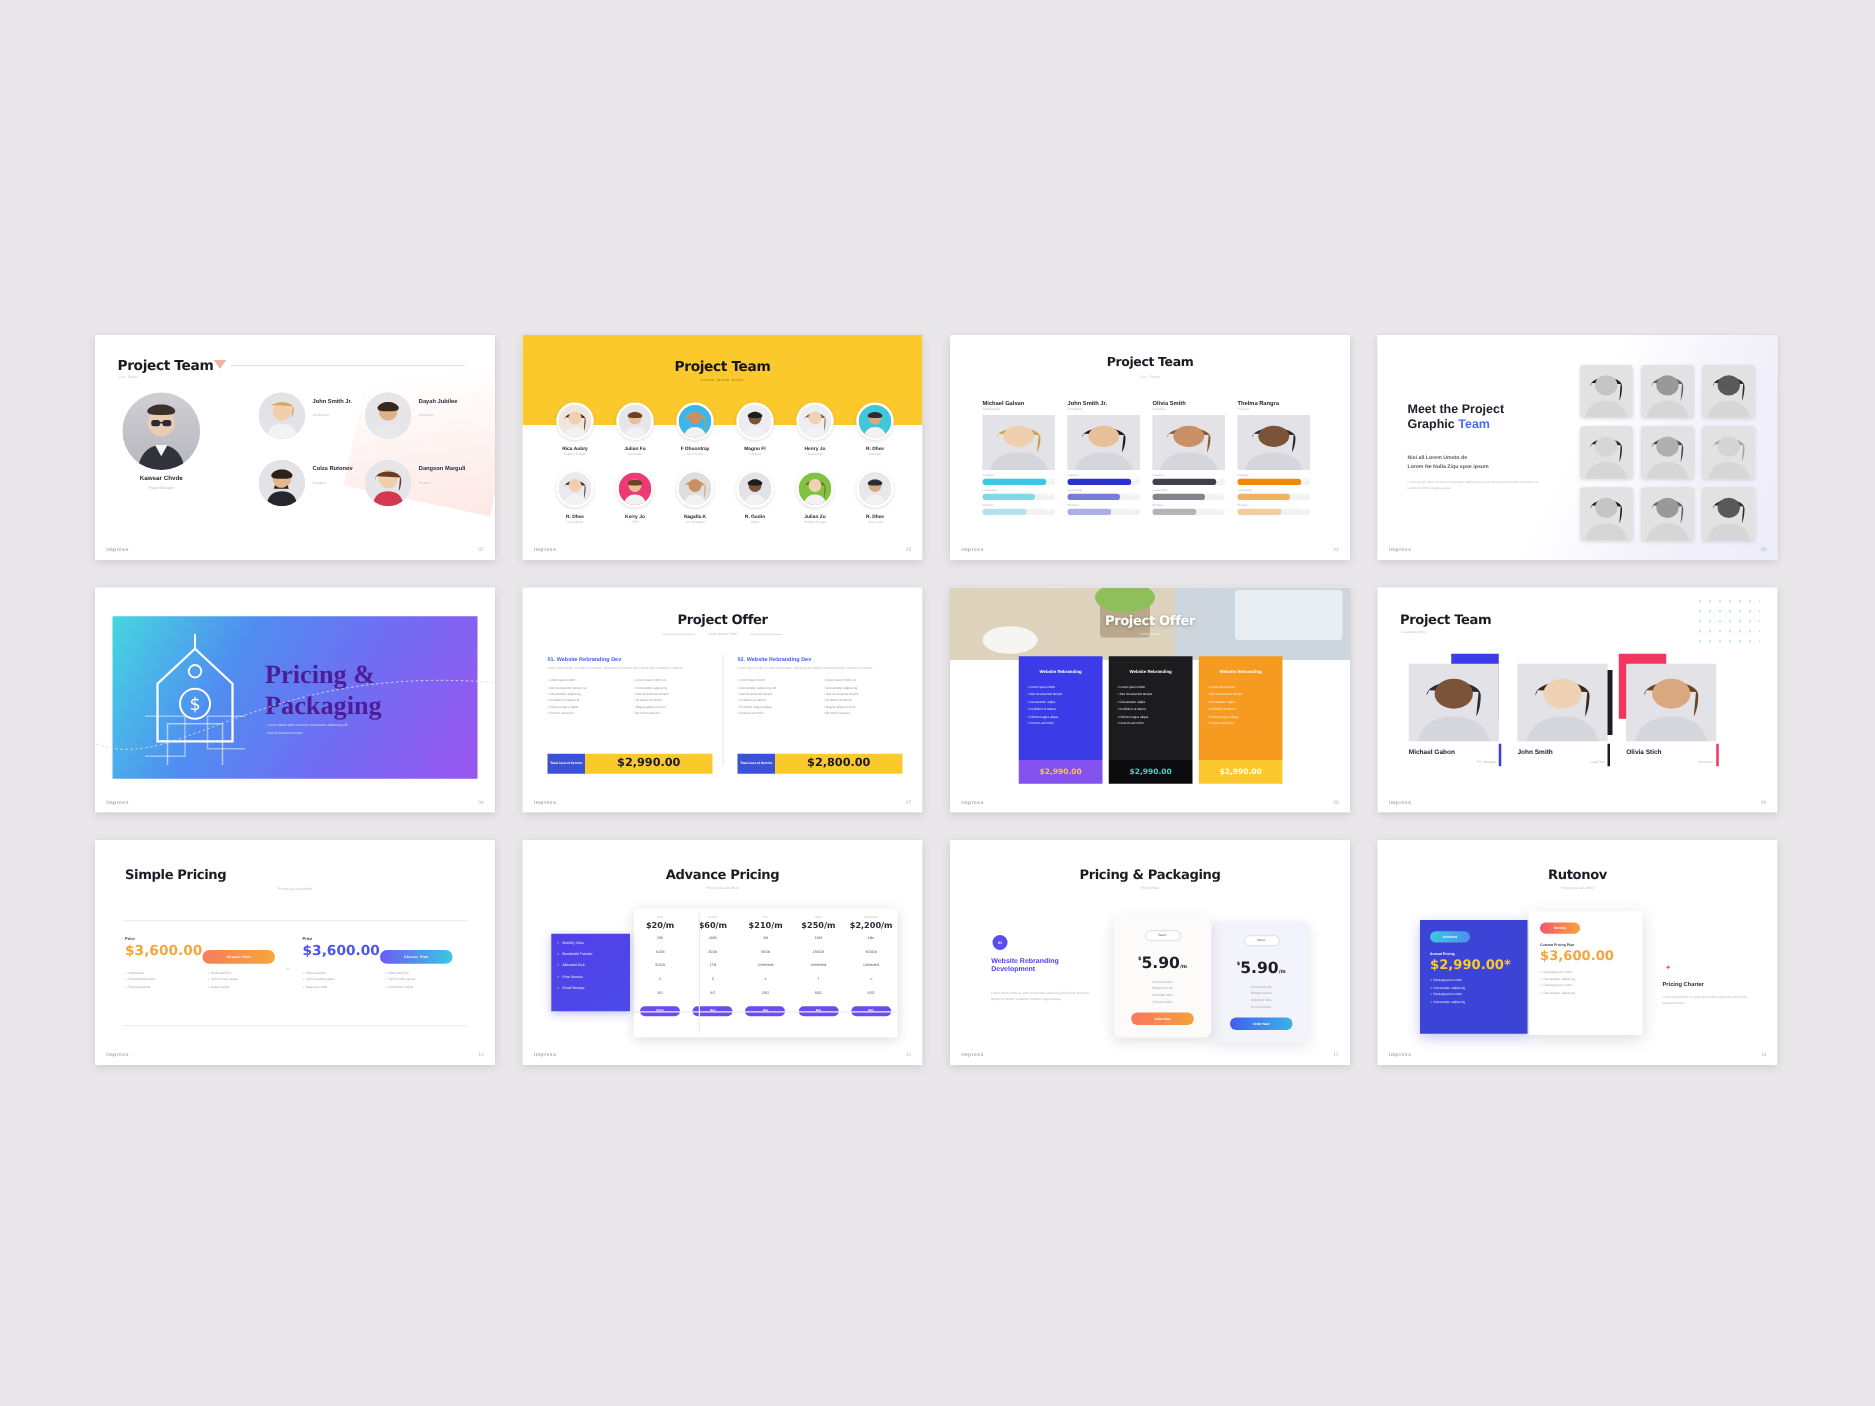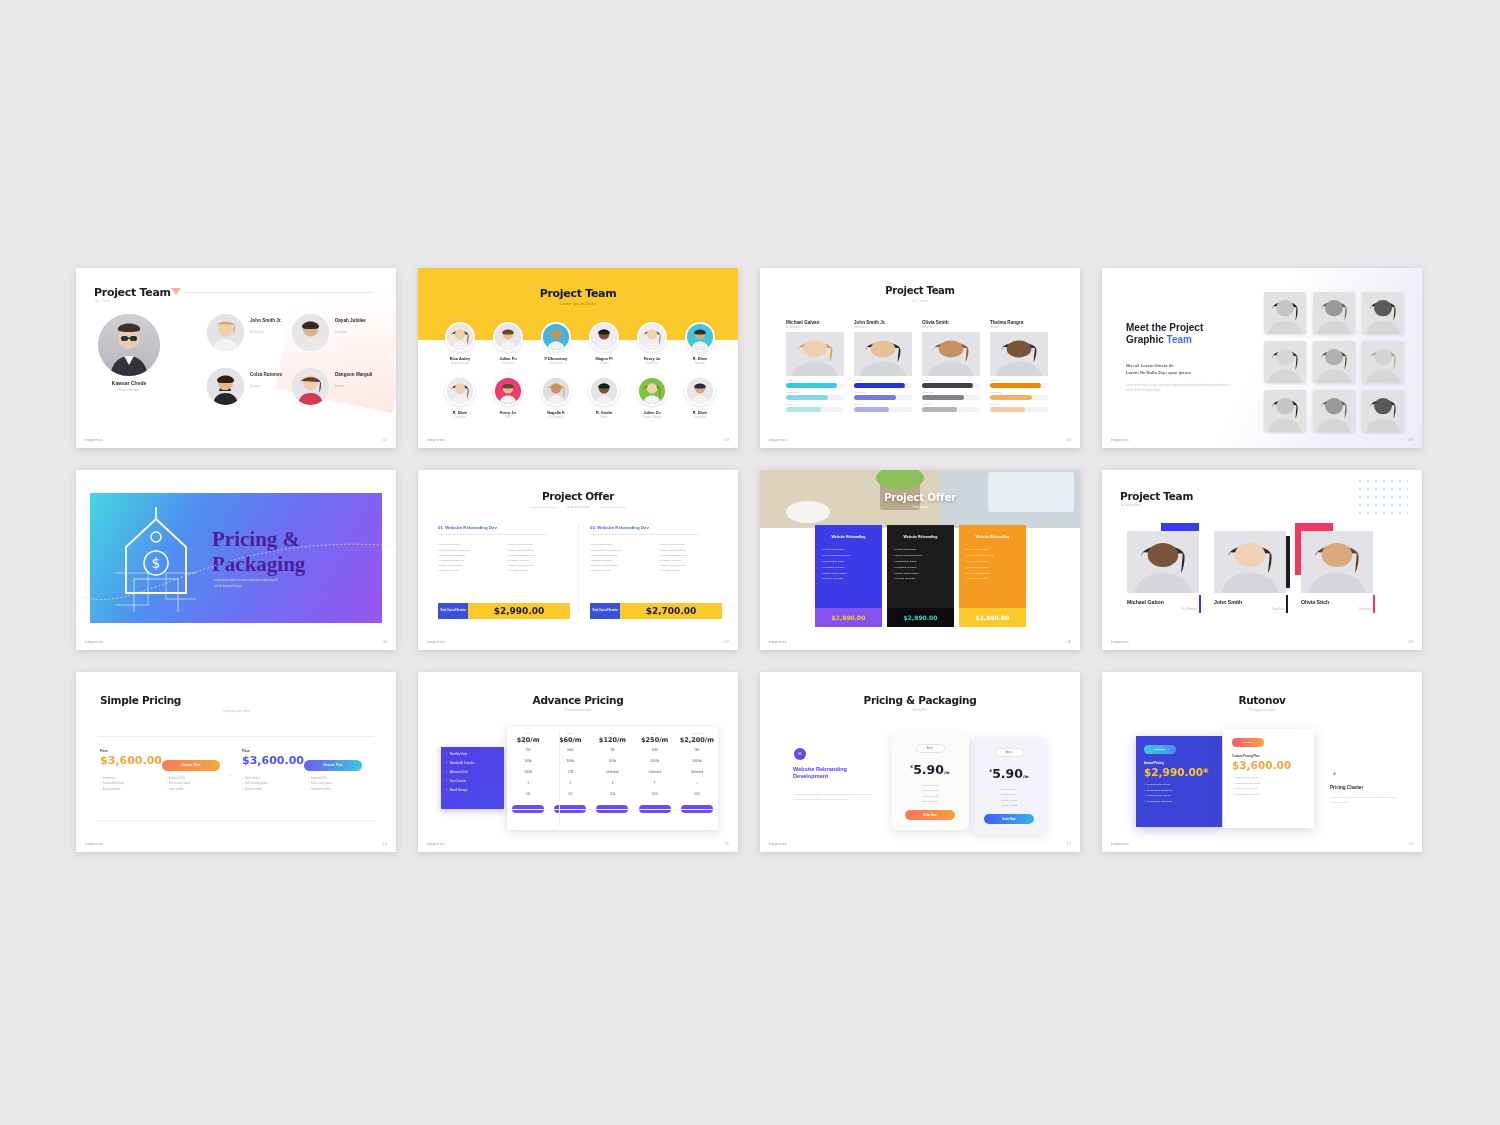--- a/index.html
+++ b/index.html
@@ -703,21 +703,21 @@
               <div>• Consectetur adipiscing</div>
               <div>• Sed do eiusmod tempor</div>
               <div>• Ut labore et dolore</div>
               <div>• Magna aliqua ut enim</div>
               <div>• Ad minim veniam</div>
             </div>
           </div>
         </div>
         <div class="s6-pricerow" style="left: 172px; top: 133px; width: 132px;">
           <div class="s6-plab">Total Cost of Service</div>
-          <div class="s6-pval">$2,700.00</div>
+          <div class="s6-pval">$2,800.00</div>
         </div>
       </div>
     <div class="footer-logo">impress</div>
     <div class="footer-num">07</div>
   </div>
 
   <div class="slide">
     <div class="s7-photo">
       <svg viewBox="0 0 320 58" style="width:100%;height:100%">
         <rect width="320" height="58" fill="#ddd3bd"></rect>
@@ -878,21 +878,21 @@
           <div>
             <div class="s10-hd">Free</div>
             <div class="s10-big">$20/m</div>
           </div>
           <div>
             <div class="s10-hd">Starter</div>
             <div class="s10-big">$60/m</div>
           </div>
           <div>
             <div class="s10-hd">Pro</div>
-            <div class="s10-big">$120/m</div>
+            <div class="s10-big">$210/m</div>
           </div>
           <div>
             <div class="s10-hd">Team</div>
             <div class="s10-big">$250/m</div>
           </div>
           <div>
             <div class="s10-hd">Enterprise</div>
             <div class="s10-big">$2,200/m</div>
           </div>
         </div>

